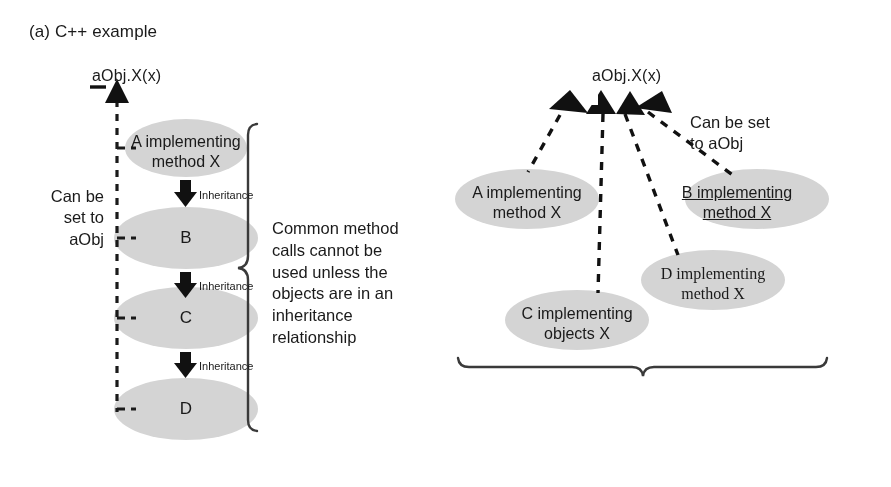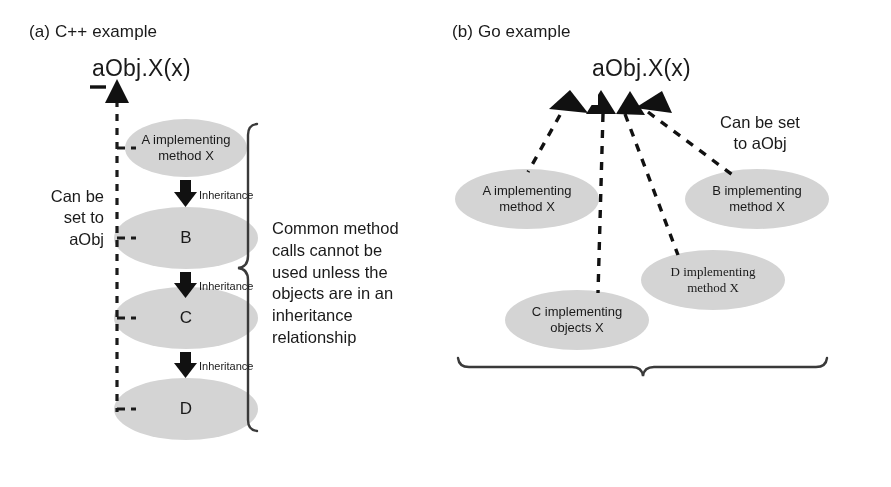--- a/index.html
+++ b/index.html
@@ -30,25 +30,26 @@
     line-height: 1.18;
     white-space: pre;
     color: #1a1a1a;
     font-family: "Liberation Sans", sans-serif;
   }
   .panel-title {
     font-size: 17px;
     letter-spacing: 0.1px;
   }
   .call-label {
-    font-size: 23px;
+    font-size: 16px;
     letter-spacing: 0.2px;
+    margin-top: 12px;
   }
   .node-label {
-    font-size: 13px;
+    font-size: 16px;
     text-align: center;
     line-height: 1.24;
   }
   .node-label.big {
     font-size: 17px;
   }
   .side-note {
     font-size: 16.5px;
     line-height: 1.3;
   }
@@ -176,33 +177,32 @@
 calls cannot be
 used unless the
 objects are in an
 inheritance
 relationship</div>
 
   <div class="lbl side-note right-align" style="left:8px; top:186px; width:96px;">Can be
 set to
 aObj</div>
 
-  <div class="lbl panel-title" style="left:452px; top:22px;">(b) Go example</div>
 
   <div class="lbl call-label" style="left:592px; top:55px;">aObj.X(x)</div>
 
   <div class="lbl node-label" style="left:467px; top:183px; width:120px;">A implementing
 method X</div>
 
-  <div class="lbl node-label" style="left:697px; top:183px; width:120px;">B implementing
+  <div class="lbl node-label" style="left:677px; top:183px; width:120px;text-decoration:underline;">B implementing
 method X</div>
 
   <div class="lbl node-label" style="left:517px; top:304px; width:120px;">C implementing
 objects X</div>
 
   <div class="lbl node-label" style="left:653px; top:264px; width:120px;font-family:Liberation Serif, serif;">D implementing
 method X</div>
 
-  <div class="lbl side-note" style="left:690px; top:112px; width:140px;text-align:center;">Can be set
+  <div class="lbl side-note" style="left:690px; top:112px; width:140px;">Can be set
 to aObj</div>
 
 
 </div>
 
 </body></html>

